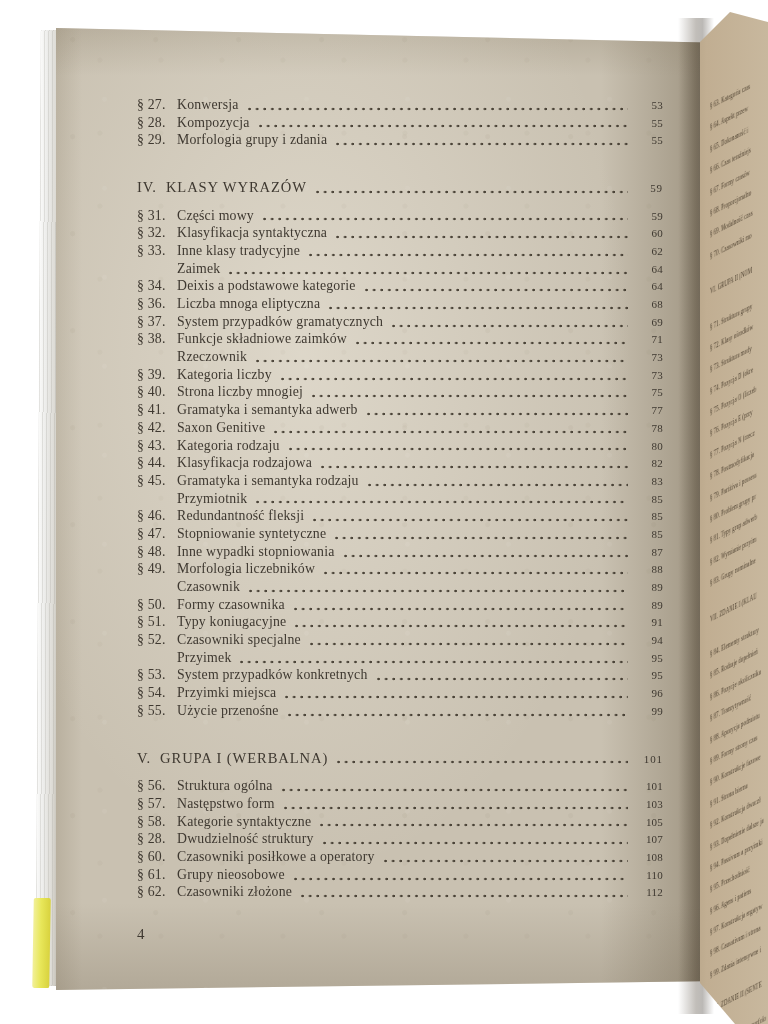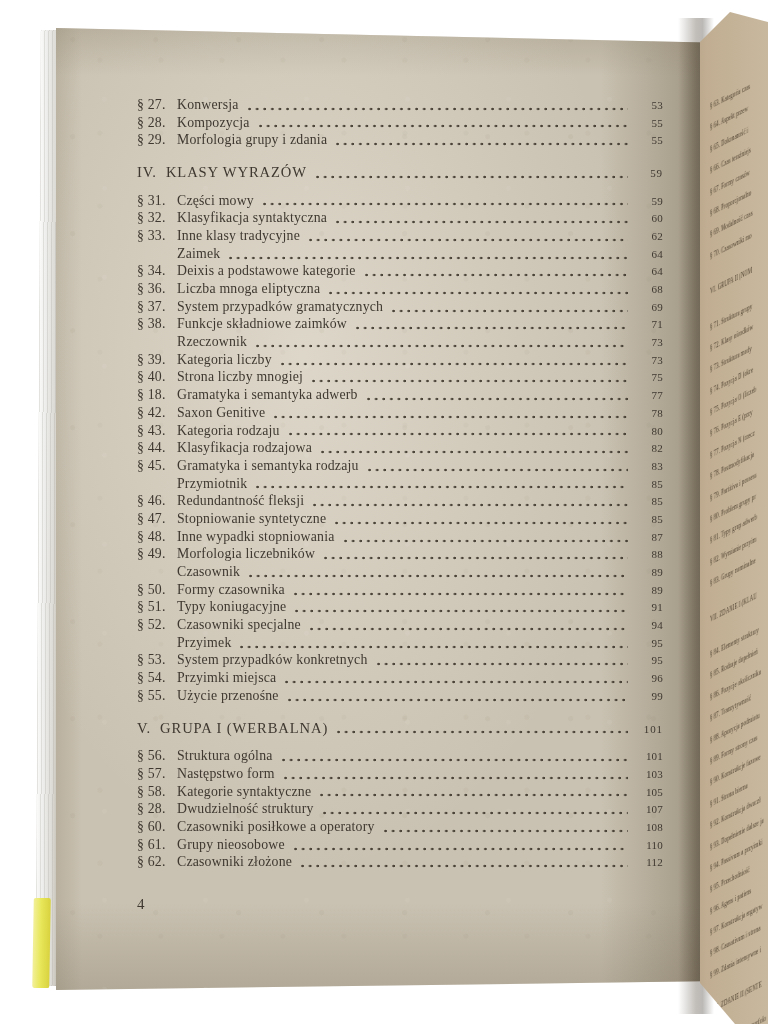--- a/index.html
+++ b/index.html
@@ -63,21 +63,21 @@
   .toc{position:relative;padding:68px 42px 0 81px;font-size:13.8px;letter-spacing:.2px;}
   .row{display:flex;align-items:center;height:17.7px;white-space:nowrap;}
   .row .lab{flex:none;width:40px;}
   .row .tit{flex:none;}
   .row .leader{
     flex:1 1 auto;height:6px;align-self:flex-end;margin:0 5px 2px 9px;min-width:20px;
     background-image:radial-gradient(circle at 1.6px 3px, rgba(60,53,42,0.9) 1.05px, rgba(60,53,42,0) 1.6px);
     background-size:7.6px 6px;background-repeat:repeat-x;
   }
   .row .pg{flex:none;min-width:30px;text-align:right;font-size:11px;}
-  .row.section{margin:15px 0 10px;font-size:14.6px;letter-spacing:.9px;}
+  .row.section{margin:30px 0 10px;font-size:14.6px;letter-spacing:.9px;}
   .row.section .lab{width:auto;margin-right:9px;}
   .folio{margin:25px 0 0 81px;font-size:15px;}
 
   
   .gutter{
     position:absolute;left:678px;top:18px;width:36px;height:996px;pointer-events:none;
     background:linear-gradient(to right, rgba(52,40,24,0) 0%, rgba(52,40,24,0.30) 50%,
                rgba(30,22,12,0.30) 68%, rgba(52,40,24,0) 100%);
   }
 
@@ -193,21 +193,21 @@
           <span class="leader"></span>
           <span class="pg">73</span>
         </div>
         <div class="row entry">
           <span class="lab">§ 40.</span>
           <span class="tit">Strona liczby mnogiej</span>
           <span class="leader"></span>
           <span class="pg">75</span>
         </div>
         <div class="row entry">
-          <span class="lab">§ 18.</span>
+          <span class="lab">§ 41.</span>
           <span class="tit">Gramatyka i semantyka adwerb</span>
           <span class="leader"></span>
           <span class="pg">77</span>
         </div>
         <div class="row entry">
           <span class="lab">§ 42.</span>
           <span class="tit">Saxon Genitive</span>
           <span class="leader"></span>
           <span class="pg">78</span>
         </div>

